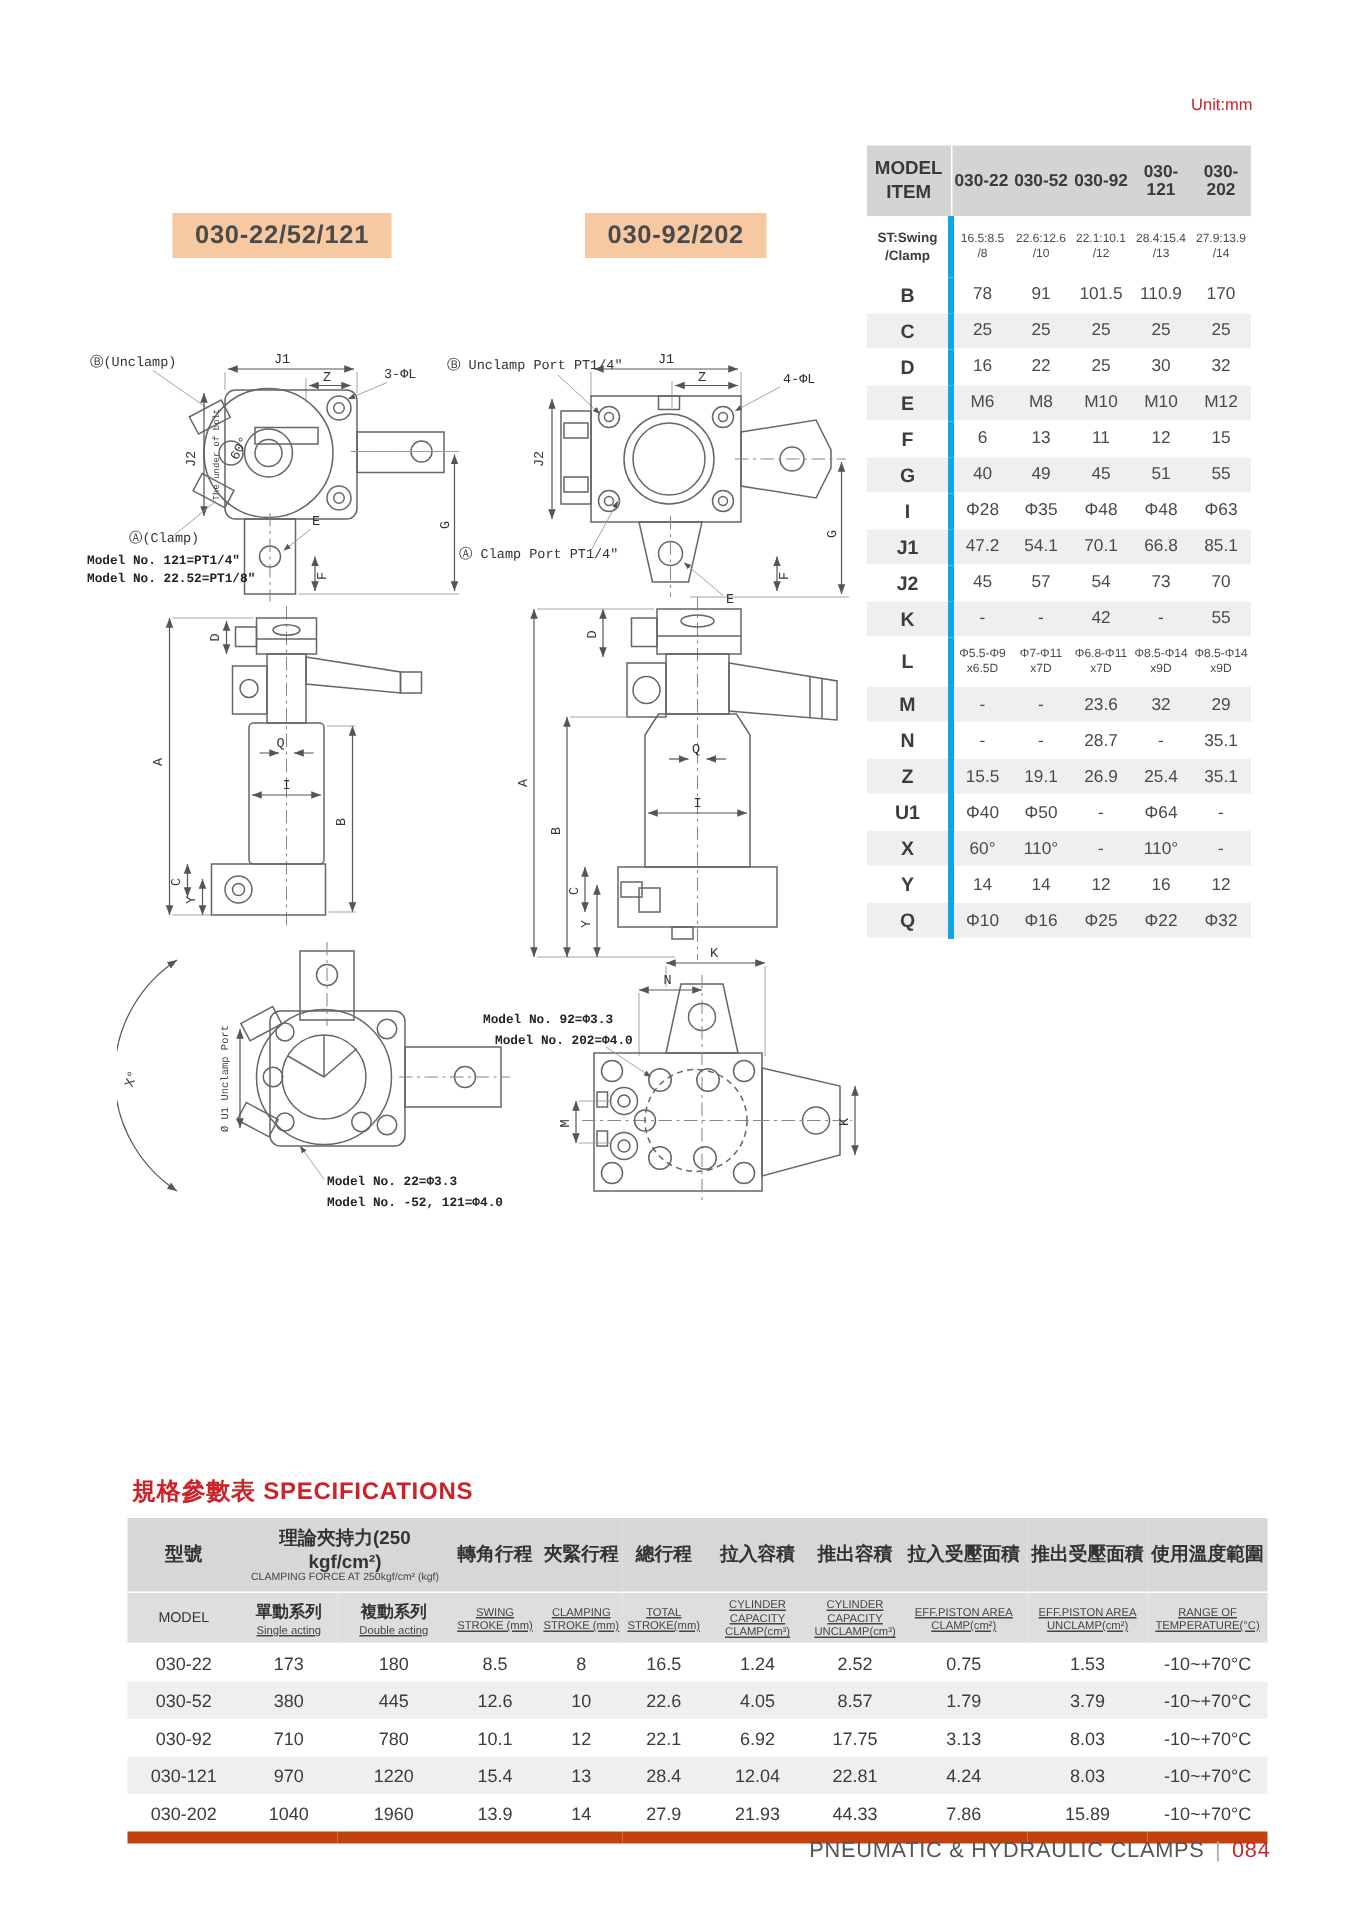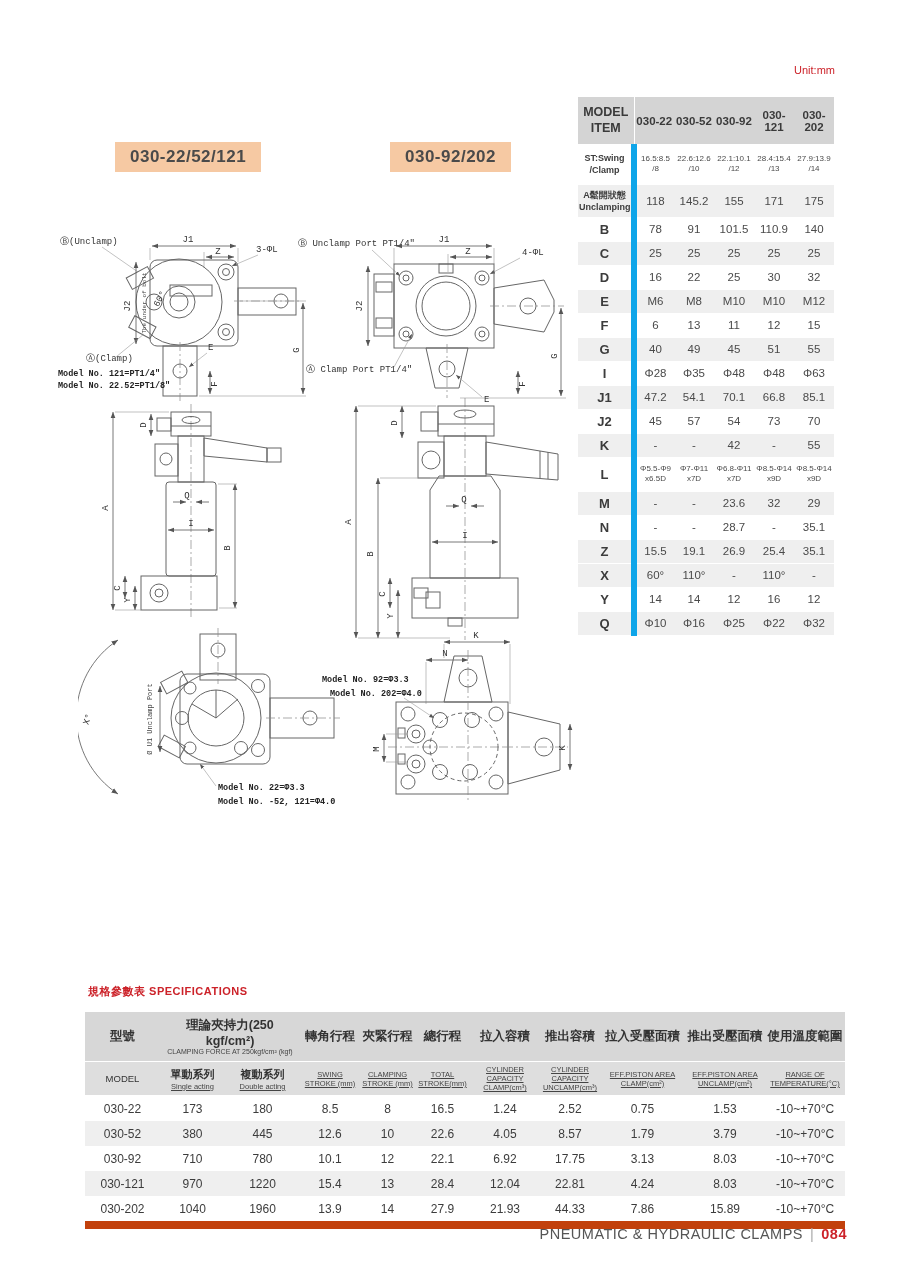--- a/index.html
+++ b/index.html
@@ -19,55 +19,55 @@
   .section-label.right{left:390px;top:142px;text-align:center;}
   
   .dims-table{left:578px;top:97px;width:256px;border-collapse:collapse;table-layout:fixed;}
   .dims-table col.c0{width:56px;}
   .dims-table th,.dims-table td{
     text-align:center;vertical-align:middle;white-space:pre-line;
     border-bottom:1px solid #fff;padding:4px 1px;
   }
   .dims-table thead th{background:#d4d4d4;color:#3a3a3a;font-size:11.5px;font-weight:bold;padding:8px 0;}
   .dims-table thead th.corner{font-size:12.5px;line-height:1.25;border-right:1px solid #fff;}
-  .dims-table td.lbl{font-weight:bold;font-size:13px;color:#3c3c3c;border-right:6px solid #0ea5e9;}
+  .dims-table td.lbl{font-weight:bold;font-size:13px;color:#3c3c3c;border-right:4px solid #0ea5e9;}
   .dims-table td.lbl.sm{font-size:9px;line-height:1.35;}
   .dims-table td.val{font-size:11.5px;color:#4a4a4a;}
   .dims-table td.val.sm{font-size:8px;line-height:1.3;padding:6px 0;}
   .dims-table tr{background:#ffffff;}
   .dims-table tr.alt{background:#efefef;}
   .dims-table tr.tall td{padding:7px 1px;}
   
   .drawing{position:absolute;}
   .drawing svg{width:100%;height:100%;display:block;}
   .cad{font-family:"Liberation Mono","DejaVu Sans Mono",monospace;font-size:9px;fill:#333;}
   .cads{font-family:"Liberation Mono","DejaVu Sans Mono",monospace;font-size:6px;fill:#444;}
   .cadb{font-family:"Liberation Mono","DejaVu Sans Mono",monospace;font-size:8.5px;font-weight:bold;fill:#222;}
   .geo{stroke:#666;stroke-width:1;fill:none;}
   .dim{stroke:#555;stroke-width:.8;fill:none;}
   .ext{stroke:#999;stroke-width:.6;fill:none;}
   .cl{stroke:#888;stroke-width:.7;fill:none;stroke-dasharray:9 3 2 3;}
   
-  .specs-title{left:88px;top:984px;color:#cc2229;font-size:11px;font-weight:bold;letter-spacing:.5px;}
+  .specs-title{left:88px;top:984px;color:#cc2229;font-size:16px;font-weight:bold;letter-spacing:.5px;}
   .specs-table{left:85px;top:1012px;width:760px;border-collapse:collapse;table-layout:fixed;border-bottom:8px solid #c2410c;}
   .specs-table th,.specs-table td{text-align:center;vertical-align:middle;padding:2px 1px;}
   .specs-table thead tr.h1 th{background:#d7d7d7;border-bottom:1px solid #fff;padding:5px 1px;}
   .specs-table thead tr.h2 th{background:#dedede;border-bottom:1px solid #fff;padding:3px 1px;}
   .hz{font-size:12.5px;font-weight:bold;color:#333;}
   .he{font-size:7px;font-weight:normal;color:#444;line-height:1.2;}
   .h2z{font-size:11px;font-weight:bold;color:#333;}
   .h2e{font-size:7.5px;font-weight:normal;color:#444;line-height:1.2;text-decoration:underline;}
   .h2m{font-size:9.5px;font-weight:normal;color:#333;}
   .specs-table tbody td{font-size:12px;color:#3c3c3c;height:21px;}
   .specs-table tbody tr{background:#fff;}
   .specs-table tbody tr.alt{background:#efefef;}
   
   .footer{right:53px;top:1226px;font-size:14.5px;color:#555;letter-spacing:.5px;}
   .footer .divider{color:#aaa;margin:0 7px;}
-  .footer .page{color:#cc2229;font-weight:bold;}
+  .footer .page{color:#cc2229;font-weight:normal;}
 </style>
 </head>
 <body>
 
 <svg width="0" height="0" style="position:absolute">
   <defs>
     <marker id="arr" viewBox="0 0 10 10" refX="9" refY="5" markerWidth="9" markerHeight="9" orient="auto-start-reverse">
       <path d="M0,1.5 L9,5 L0,8.5 z" fill="#555"></path>
     </marker>
   </defs>
@@ -106,36 +106,27 @@
 /8</td>
         <td class="val sm">22.6:12.6
 /10</td>
         <td class="val sm">22.1:10.1
 /12</td>
         <td class="val sm">28.4:15.4
 /13</td>
         <td class="val sm">27.9:13.9
 /14</td>
       </tr>
-      <tr class="alt">
-        <td class="lbl sm">A鬆開狀態
-Unclamping</td>
-        <td class="val">118</td>
-        <td class="val">145.2</td>
-        <td class="val">155</td>
-        <td class="val">171</td>
-        <td class="val">175</td>
-      </tr>
       <tr>
         <td class="lbl">B</td>
         <td class="val">78</td>
         <td class="val">91</td>
         <td class="val">101.5</td>
         <td class="val">110.9</td>
-        <td class="val">140</td>
+        <td class="val">170</td>
       </tr>
       <tr class="alt">
         <td class="lbl">C</td>
         <td class="val">25</td>
         <td class="val">25</td>
         <td class="val">25</td>
         <td class="val">25</td>
         <td class="val">25</td>
       </tr>
       <tr>
@@ -231,20 +222,28 @@
         <td class="val">-</td>
         <td class="val">35.1</td>
       </tr>
       <tr class="alt">
         <td class="lbl">Z</td>
         <td class="val">15.5</td>
         <td class="val">19.1</td>
         <td class="val">26.9</td>
         <td class="val">25.4</td>
         <td class="val">35.1</td>
+      </tr>
+      <tr>
+        <td class="lbl">U1</td>
+        <td class="val">Φ40</td>
+        <td class="val">Φ50</td>
+        <td class="val">-</td>
+        <td class="val">Φ64</td>
+        <td class="val">-</td>
       </tr>
       <tr class="alt">
         <td class="lbl">X</td>
         <td class="val">60°</td>
         <td class="val">110°</td>
         <td class="val">-</td>
         <td class="val">110°</td>
         <td class="val">-</td>
       </tr>
       <tr>

